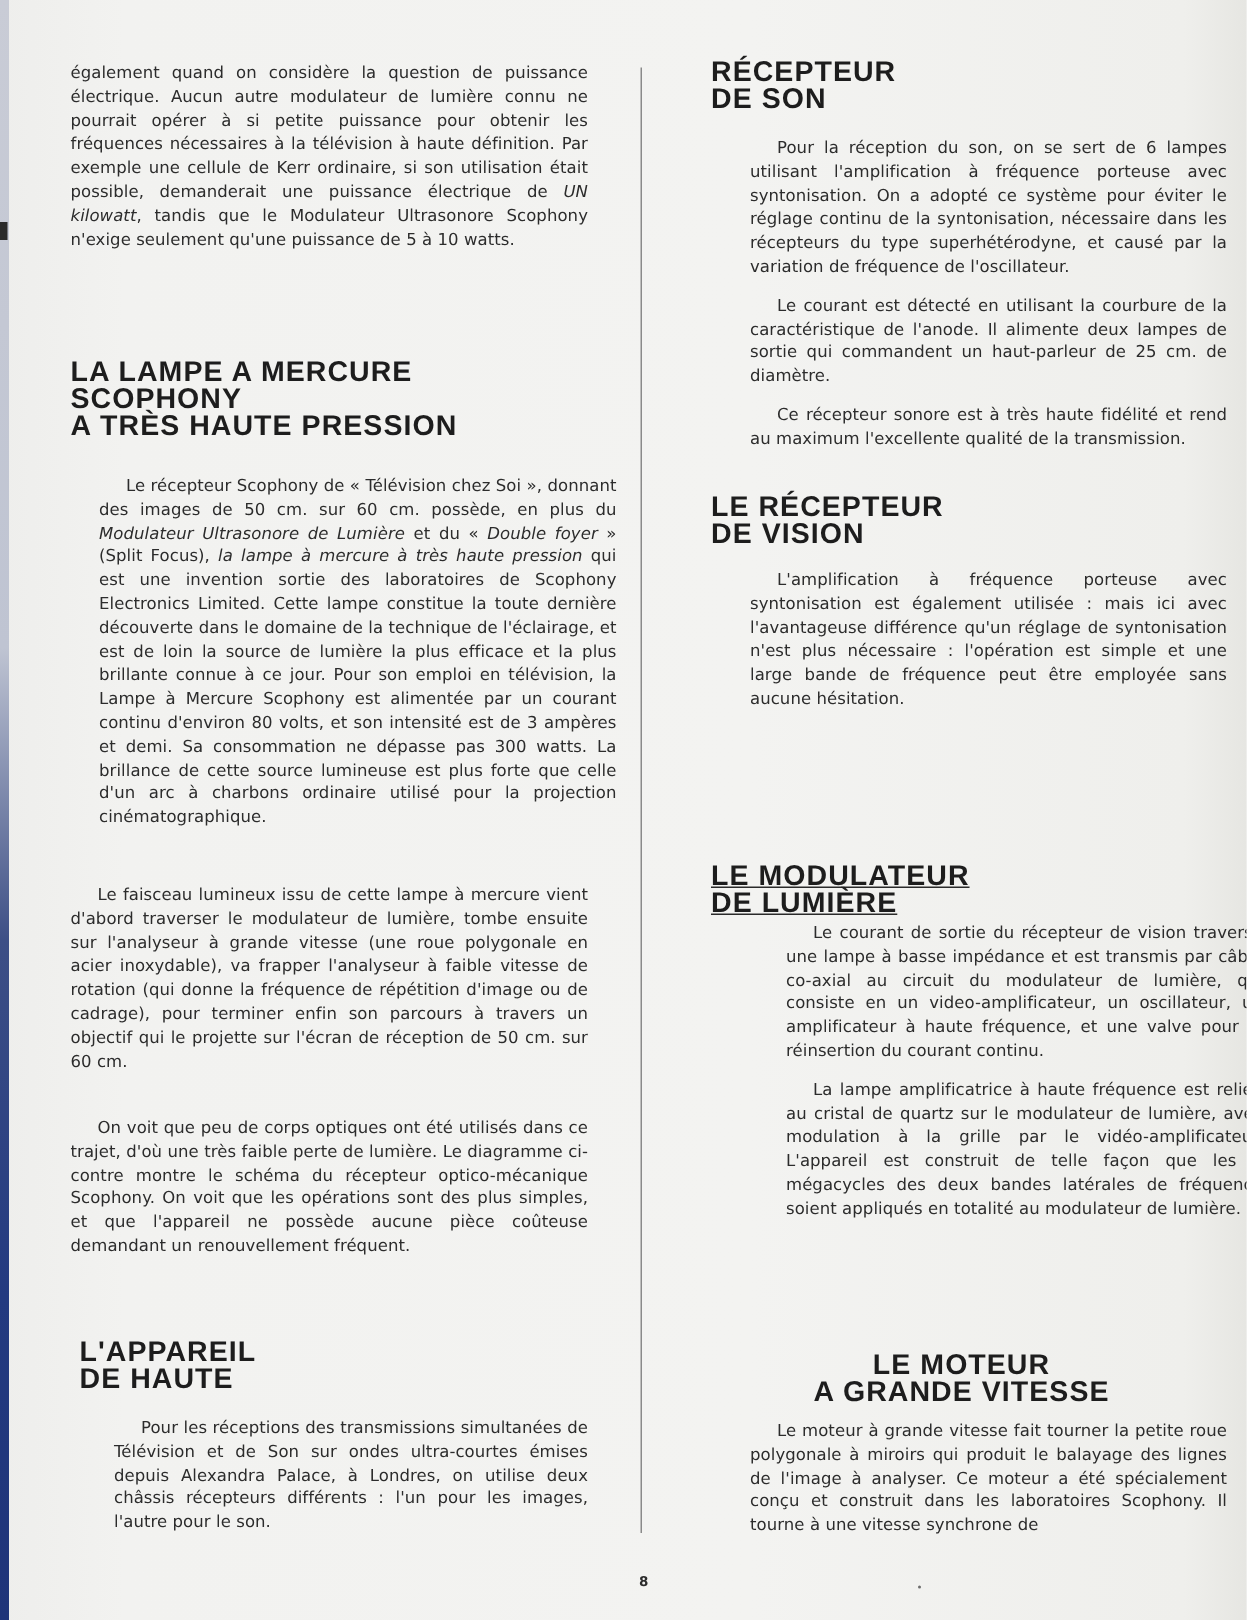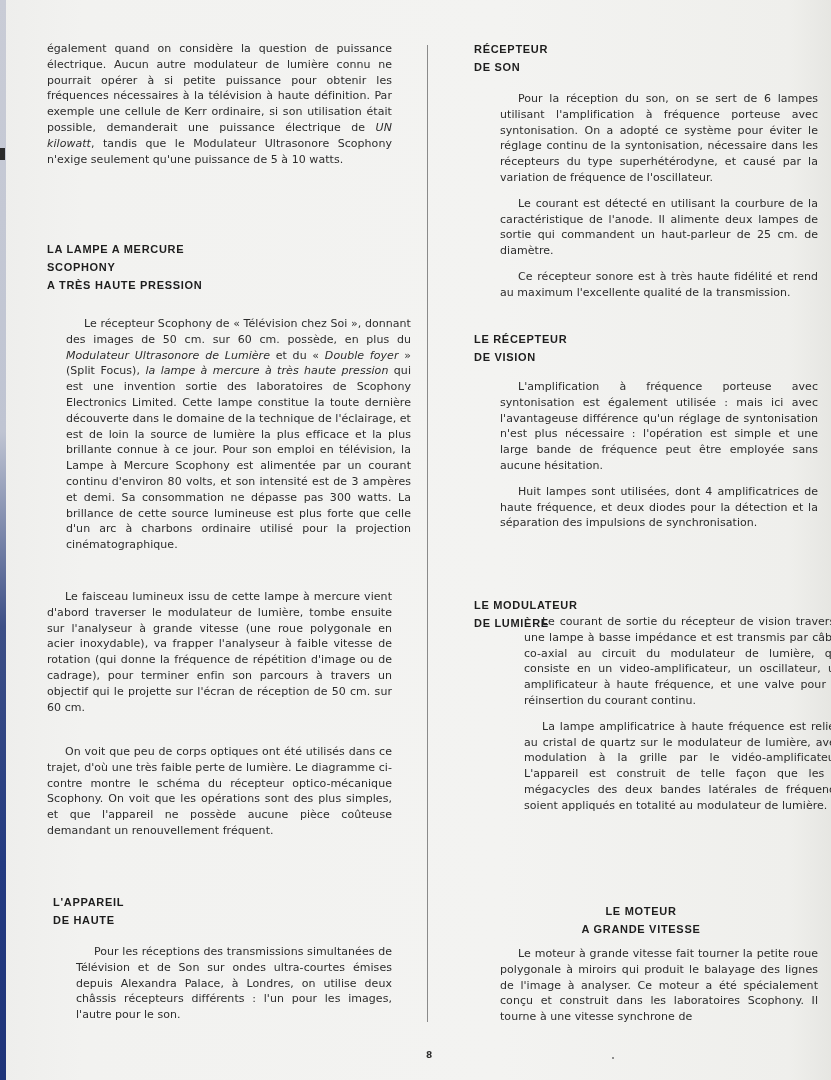--- a/index.html
+++ b/index.html
@@ -49,21 +49,21 @@
     }
     .col-left { left: 47px; width: 345px; }
     .col-right { left: 474px; width: 334px; }
 
     .block { position: absolute; left: 0; right: 0; }
 
     h2 {
       margin: 0;
       font-family: "Liberation Sans", sans-serif;
       font-weight: bold;
-      font-size: 11px;
+      font-size: 19px;
       line-height: 18px;
       letter-spacing: 0.7px;
       color: #1d1d1d;
     }
     p {
       margin: 0;
       font-family: "DejaVu Sans", sans-serif;
       font-size: 11px;
       line-height: 15.8px;
       text-align: justify;
@@ -137,24 +137,23 @@
       <div class="para-gap"></div>
       <p class="first-indent">Ce récepteur sonore est à très haute fidélité et rend au maximum l'excellente qualité de la transmission.</p>
     </div>
 
     <div class="block" style="top:330px;">
       <h2><span>LE RÉCEPTEUR</span><br><span>DE VISION</span></h2>
     </div>
     <div class="block" style="top:379px; left:26px; width:318px;">
       <p class="first-indent">L'amplification à fréquence porteuse avec syntonisation est également utilisée : mais ici avec l'avantageuse différence qu'un réglage de syntonisation n'est plus nécessaire : l'opération est simple et une large bande de fréquence peut être employée sans aucune hésitation.</p>
       <div class="para-gap"></div>
-      <p class="first-indent">Huit lampes sont utilisées, dont 4 amplificatrices de haute fréquence, et deux diodes pour la détection et la séparation des impulsions de synchronisation.</p>
     </div>
 
-    <div class="block" style="top:596px;">
+    <div class="block" style="top:576px;text-decoration:underline;">
       <h2><span>LE MODULATEUR</span><br><span>DE LUMIÈRE</span></h2>
     </div>
     <div class="block" style="top:614px; left:26px; width:318px;margin-left:24px;">
       <p class="first-indent">Le courant de sortie du récepteur de vision traverse une lampe à basse impédance et est transmis par câble co-axial au circuit du modulateur de lumière, qui consiste en un video-amplificateur, un oscillateur, un amplificateur à haute fréquence, et une valve pour la réinsertion du courant continu.</p>
       <div class="para-gap"></div>
       <p class="first-indent">La lampe amplificatrice à haute fréquence est reliée au cristal de quartz sur le modulateur de lumière, avec modulation à la grille par le vidéo-amplificateur. L'appareil est construit de telle façon que les 5 mégacycles des deux bandes latérales de fréquence soient appliqués en totalité au modulateur de lumière.</p>
       <div class="para-gap"></div>
     </div>
 
     <div class="block" style="top:902px;text-align:center;">

